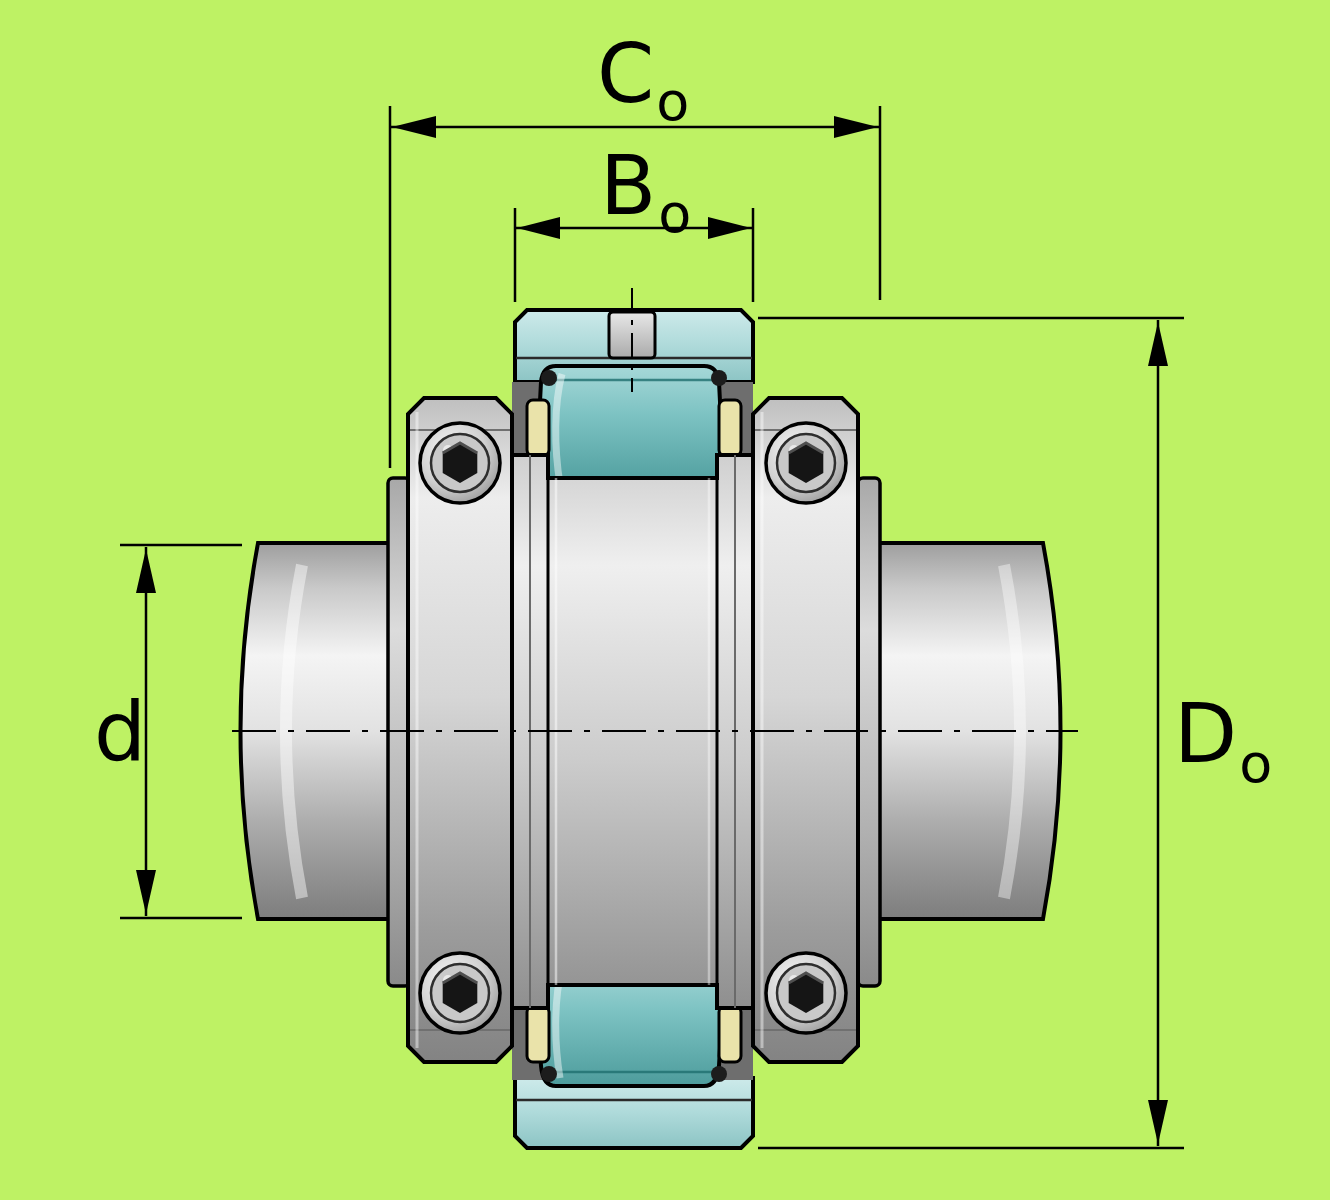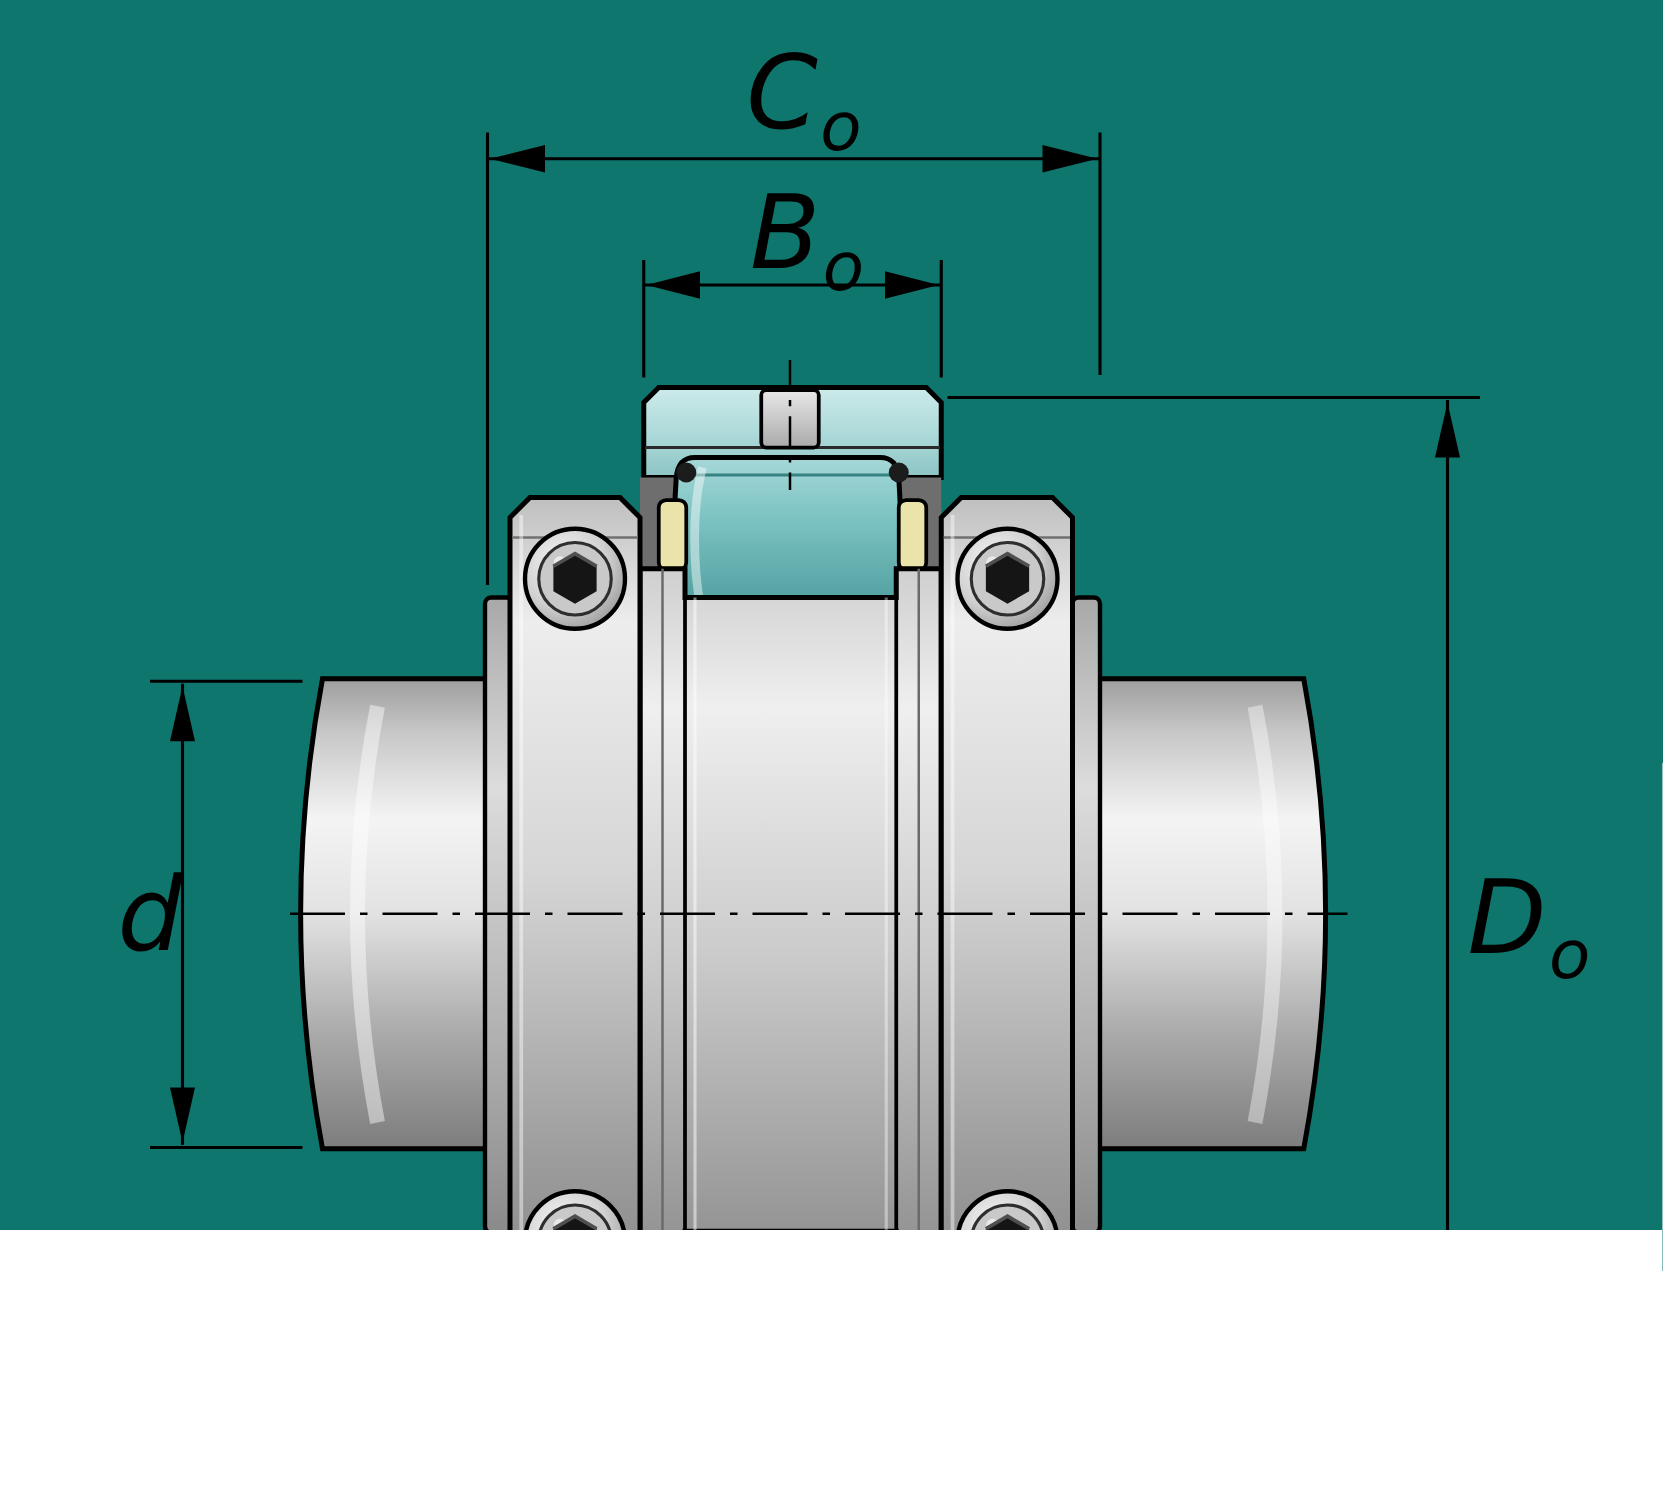--- a/index.html
+++ b/index.html
@@ -1,22 +1,21 @@
 <!DOCTYPE html>
 <html><head>
 <meta charset="utf-8">
 <style>
   html,body{margin:0;padding:0;background:#ffffff;}
   .canvas{
     position:relative;
-    width:1330px;height:984px;
-    background:#0f766e;
+    width:1330px;height:1200px;
+    background:#bef264;
     overflow:hidden;
     font-family:"DejaVu Sans", sans-serif;
-    font-style:italic;
   }
   svg text{
     font-family:"DejaVu Sans", sans-serif;
     fill:#000000;
   }
   .dimlabel{font-size:82px;}
   .dimlabel .sub{font-size:54px;}
 </style>
 </head>
 <body>

